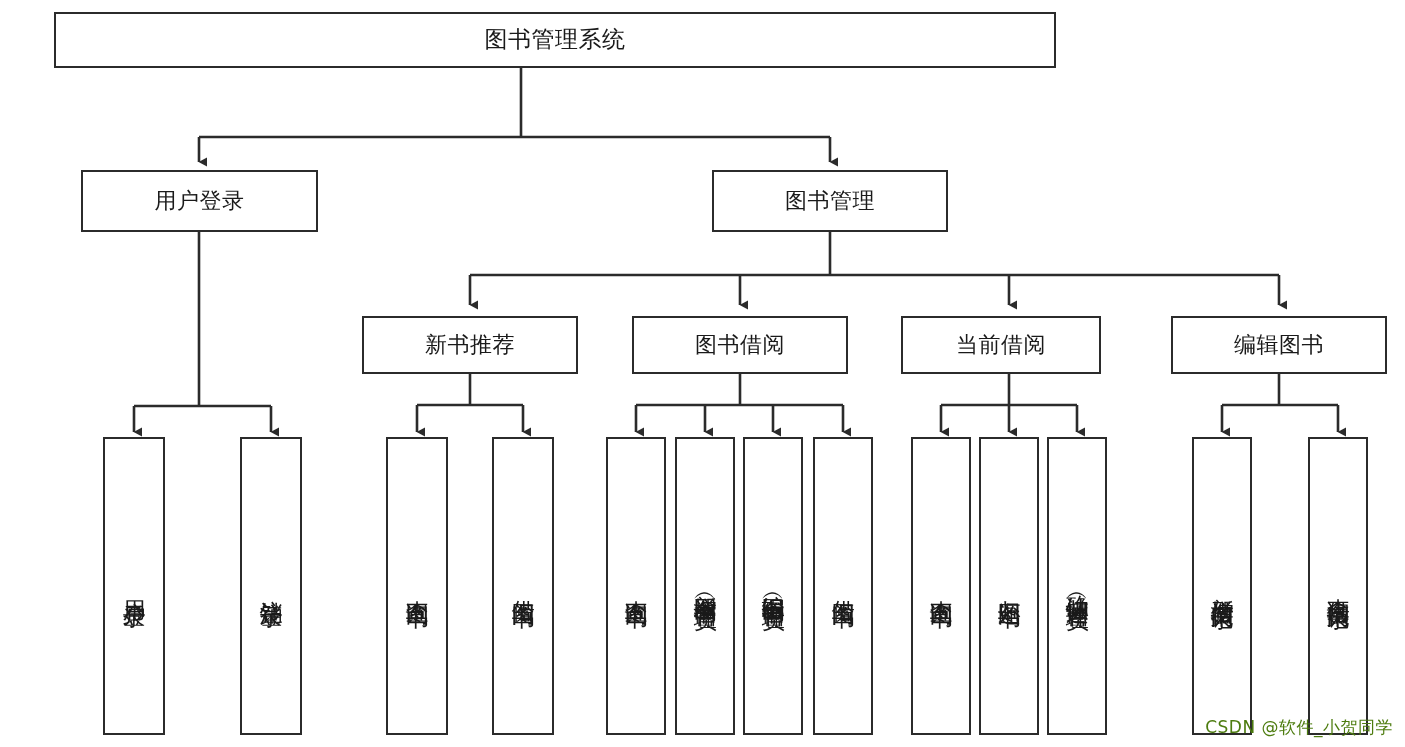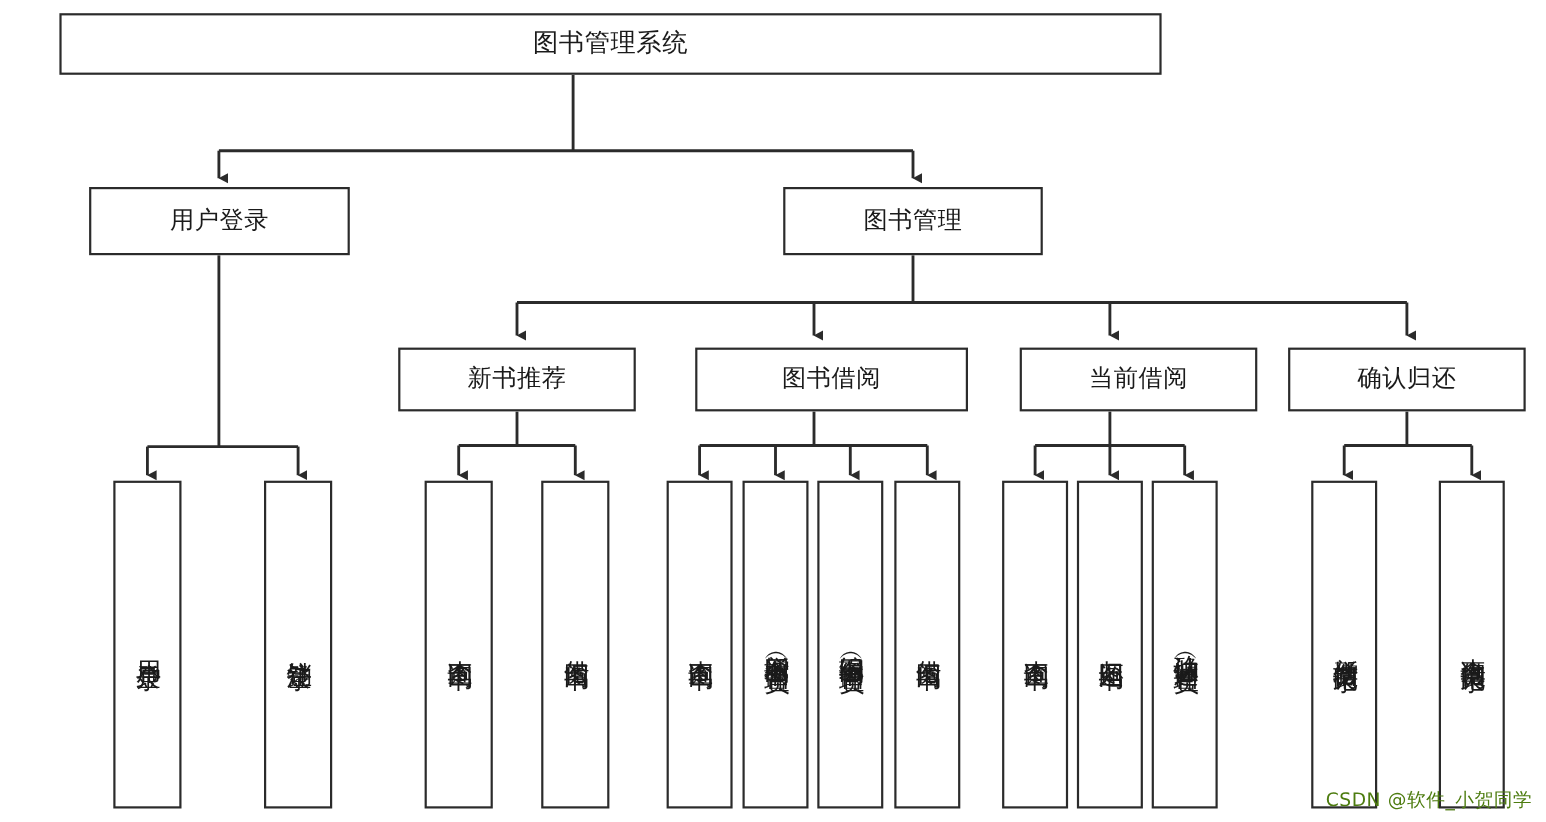--- a/index.html
+++ b/index.html
@@ -138,30 +138,30 @@
   </div>
 
   <div class="node horizontal" style="left:362px; top:316px; width:216px; height:58px;">
     <span class="node-label">新书推荐</span>
   </div>
 
   <div class="node horizontal" style="left:712px; top:170px; width:236px; height:62px;">
     <span class="node-label">图书管理</span>
   </div>
 
-  <div class="node horizontal" style="left:632px; top:316px; width:248px; height:58px;">
+  <div class="node horizontal" style="left:632px; top:316px; width:216px; height:58px;">
     <span class="node-label">图书借阅</span>
   </div>
 
-  <div class="node horizontal" style="left:927px; top:316px; width:216px; height:58px;">
+  <div class="node horizontal" style="left:901px; top:316px; width:200px; height:58px;">
     <span class="node-label">当前借阅</span>
   </div>
 
   <div class="node horizontal" style="left:1171px; top:316px; width:216px; height:58px;">
-    <span class="node-label">确认归还</span>
+    <span class="node-label">编辑图书</span>
   </div>
 
   <div class="node vertical" style="left:103px; top:437px; width:62px; height:298px;">
     <span class="node-label">用户登录</span>
   </div>
 
   <div class="node vertical" style="left:240px; top:437px; width:62px; height:298px;">
     <span class="node-label">注销登录</span>
   </div>
 

